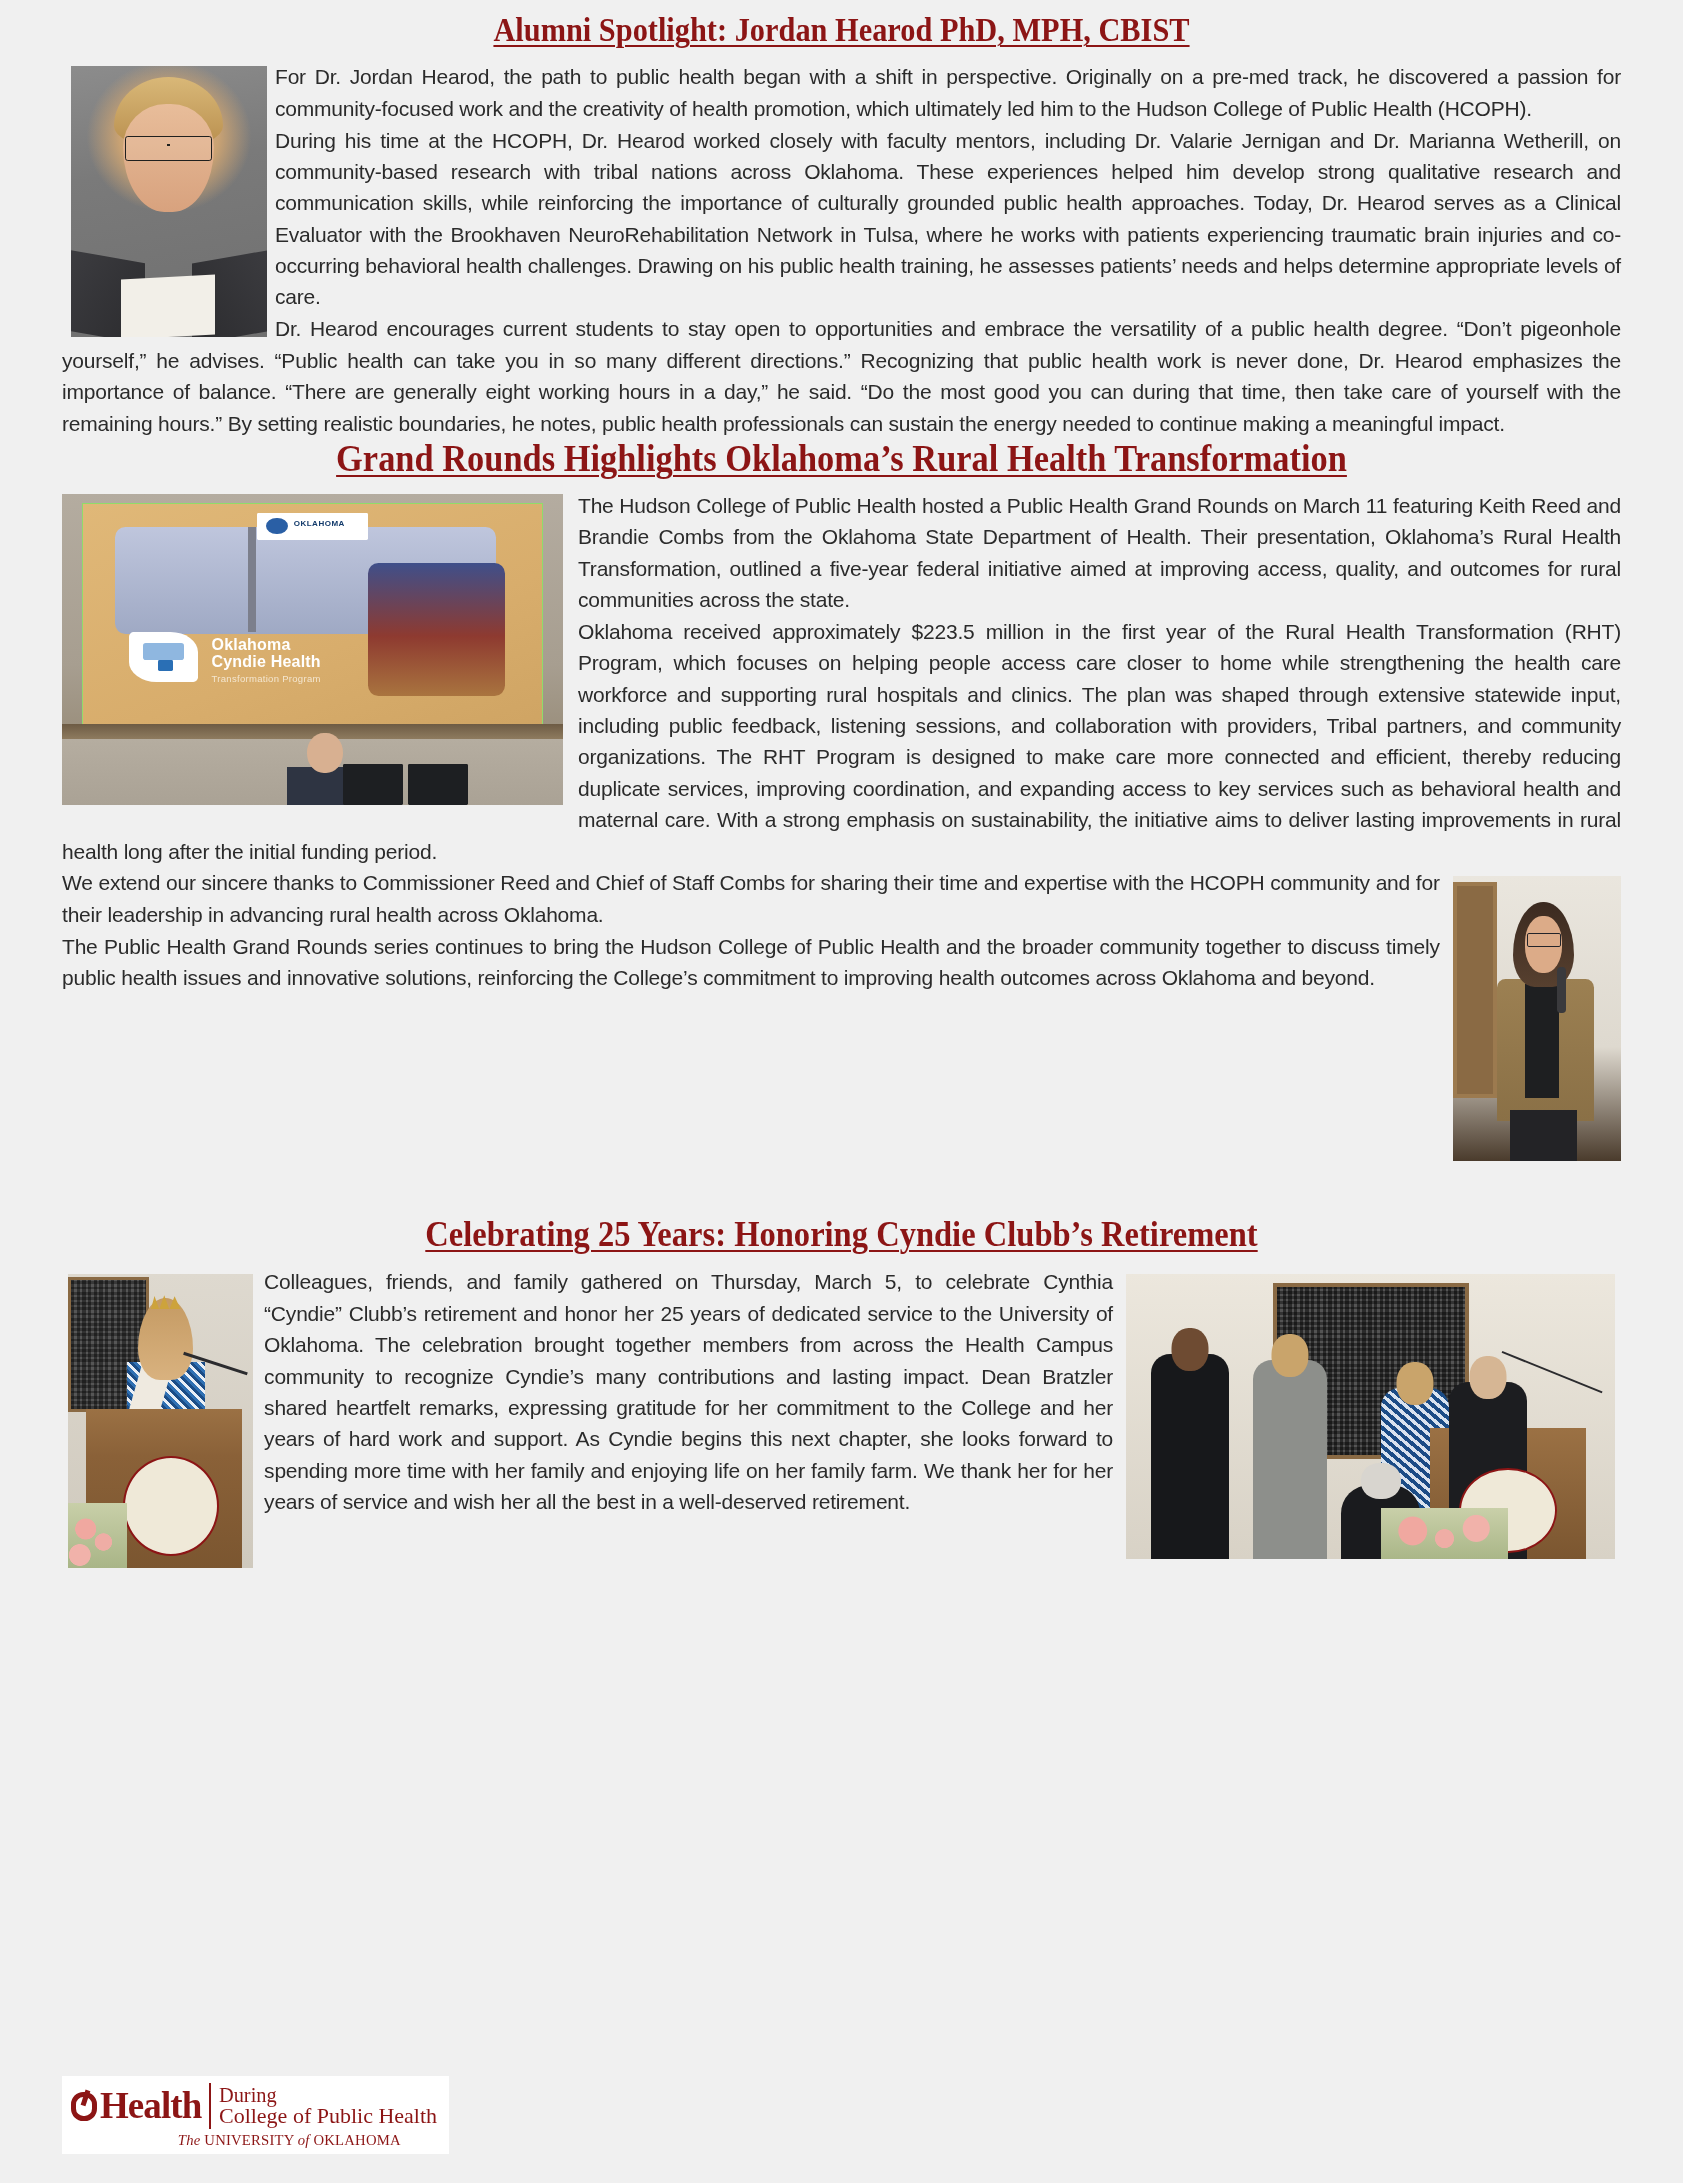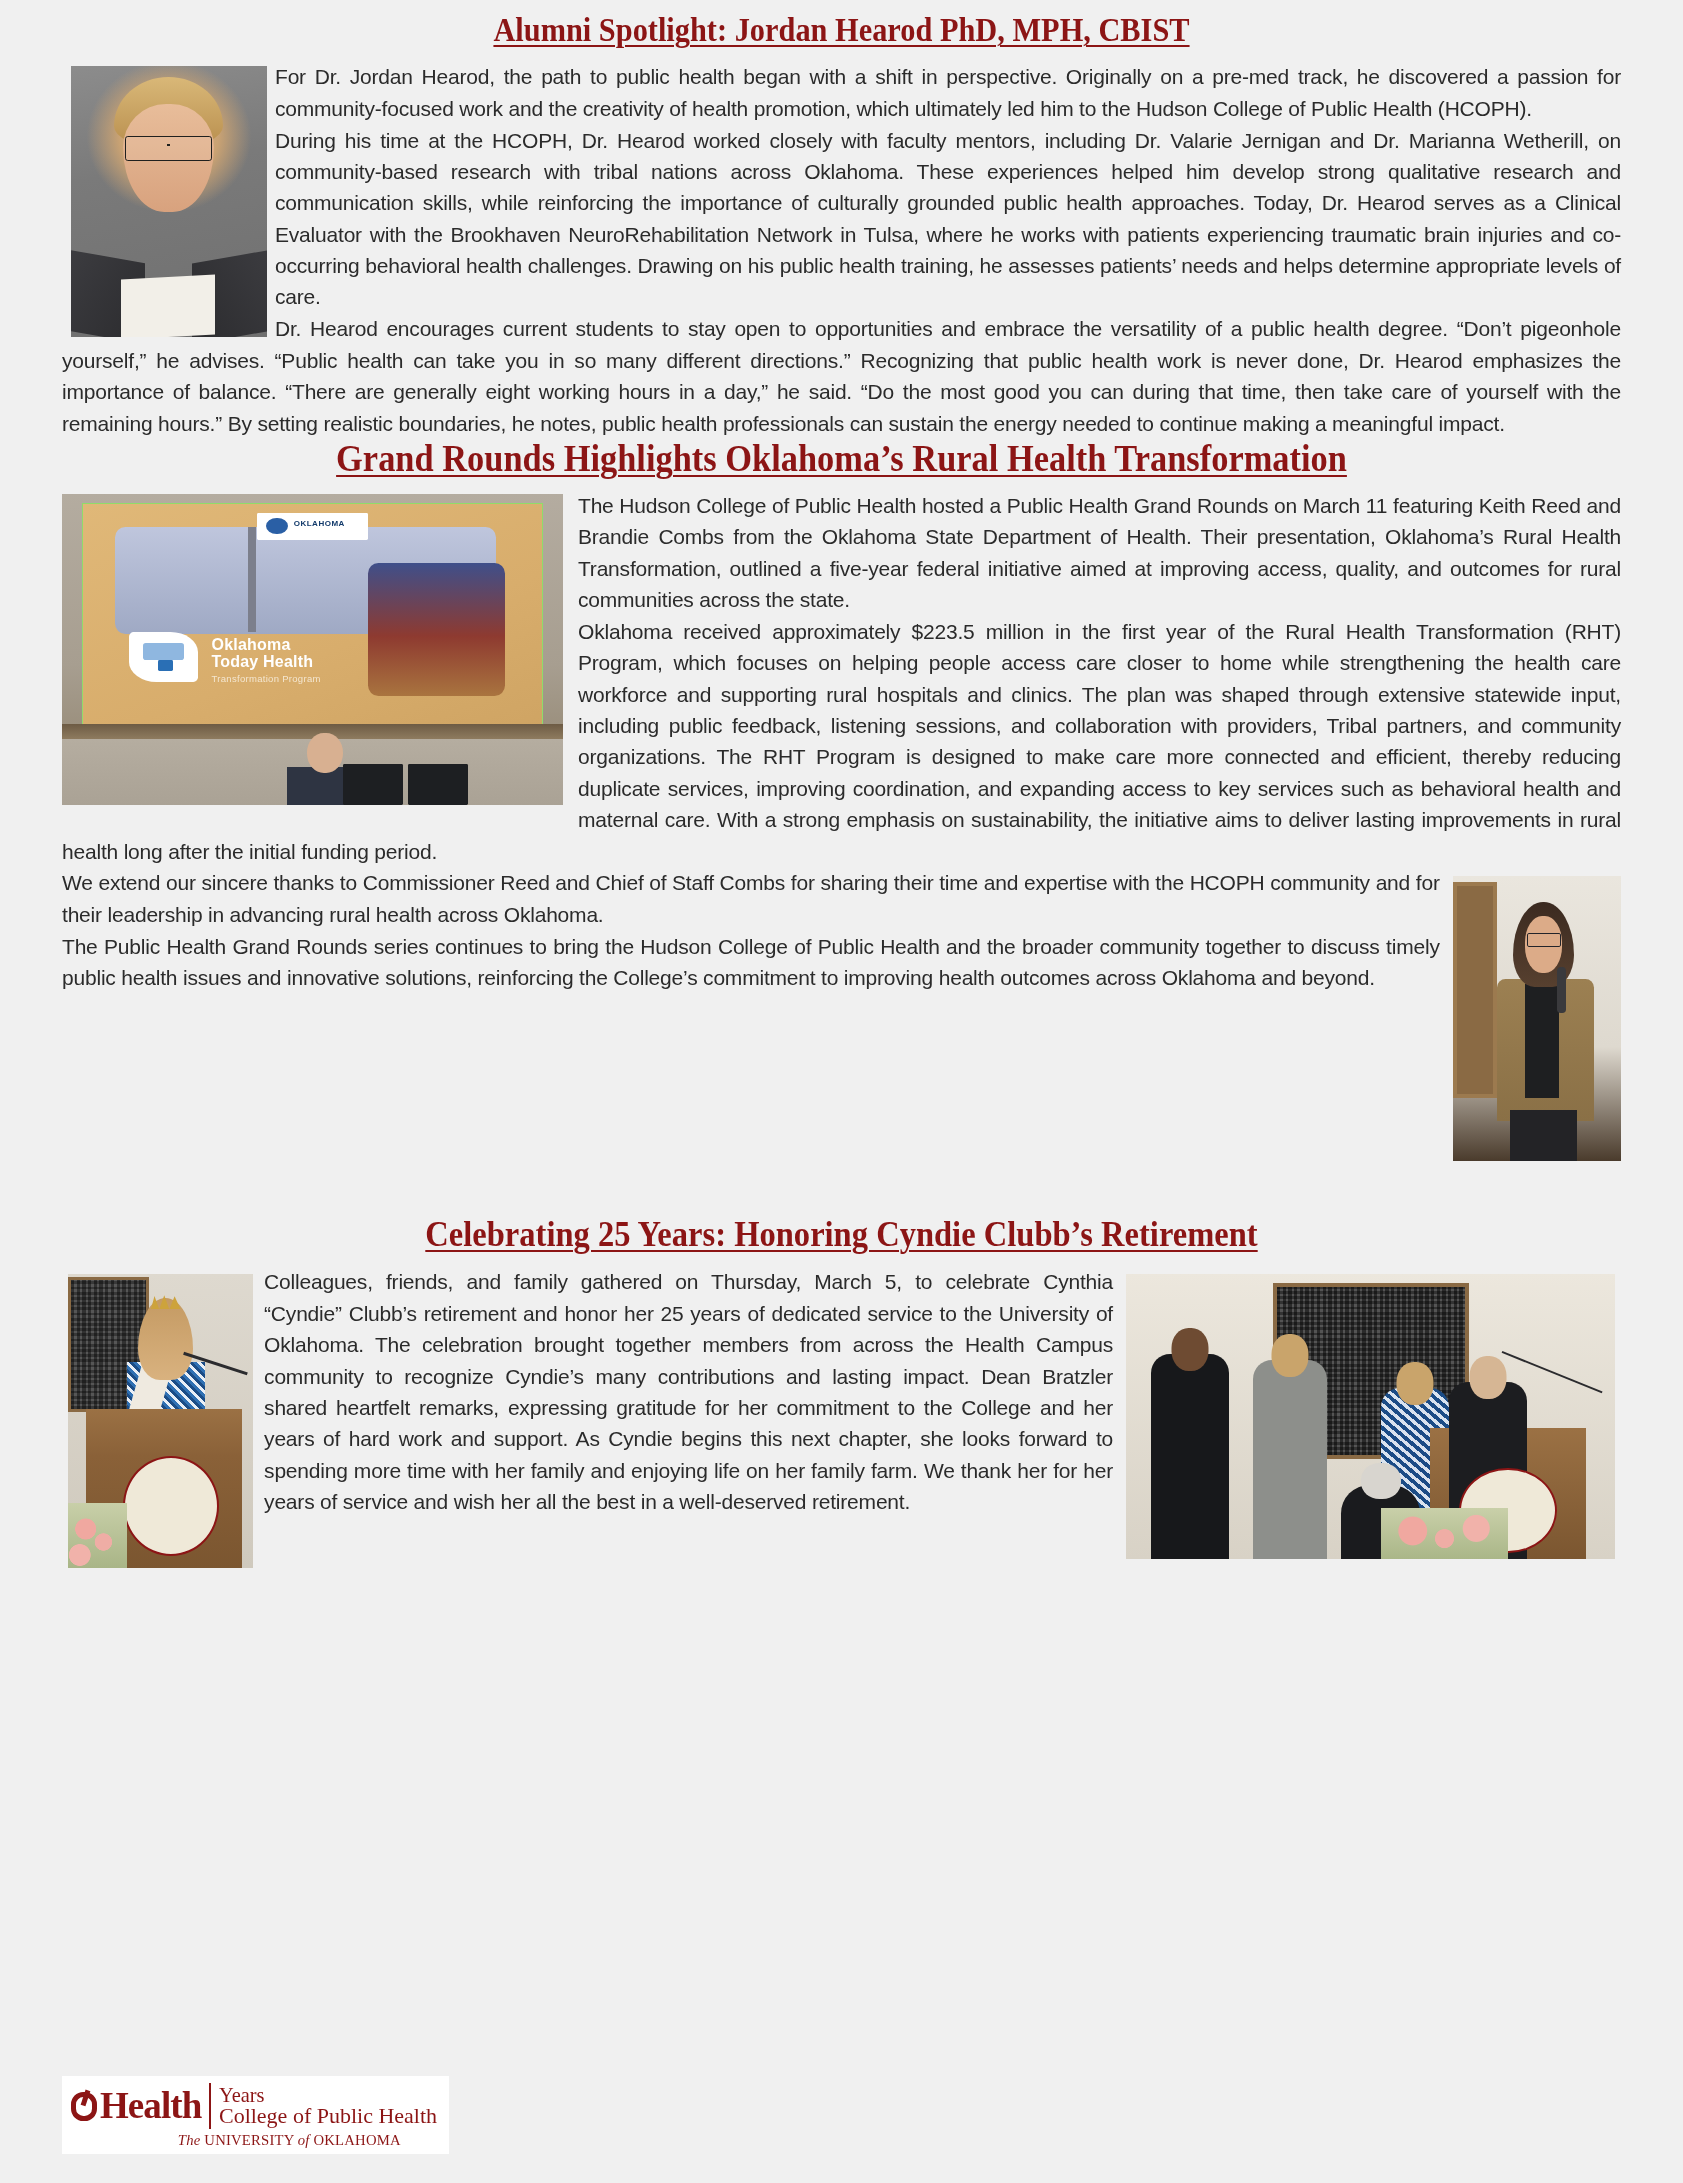--- a/index.html
+++ b/index.html
@@ -412,21 +412,21 @@
         <div class="okbadge">
           <i></i>
           <b>OKLAHOMA</b>
         </div>
         <div class="logoicon">
           <u></u>
           <s></s>
         </div>
         <div class="sl-title">
           <span>Oklahoma</span><br>
-          <span>Today Health</span>
+          <span>Cyndie Health</span>
         </div>
         <div class="sl-sub">Transformation Program</div>
       </div>
       <div class="stage"></div>
       <div class="speaker-body"></div>
       <div class="speaker-head"></div>
       <div class="monitor m1"></div>
       <div class="monitor m2"></div>
     </div>
 
@@ -499,21 +499,21 @@
 
   <div class="footer">
     <div class="logo-box">
       <div class="logo-row">
         <span class="ou-mark">
           <span class="ou-glyph"></span>
           <span>Health</span>
         </span>
         <span class="logo-div"></span>
         <span class="logo-txt">
-          <div class="l1">Years</div>
+          <div class="l1">During</div>
           <div class="l2">College of Public Health</div>
         </span>
       </div>
       <div class="logo-sub">
         <i>The </i><span>UNIVERSITY </span><i>of </i><span>OKLAHOMA</span>
       </div>
     </div>
   </div>
 
 </div>

